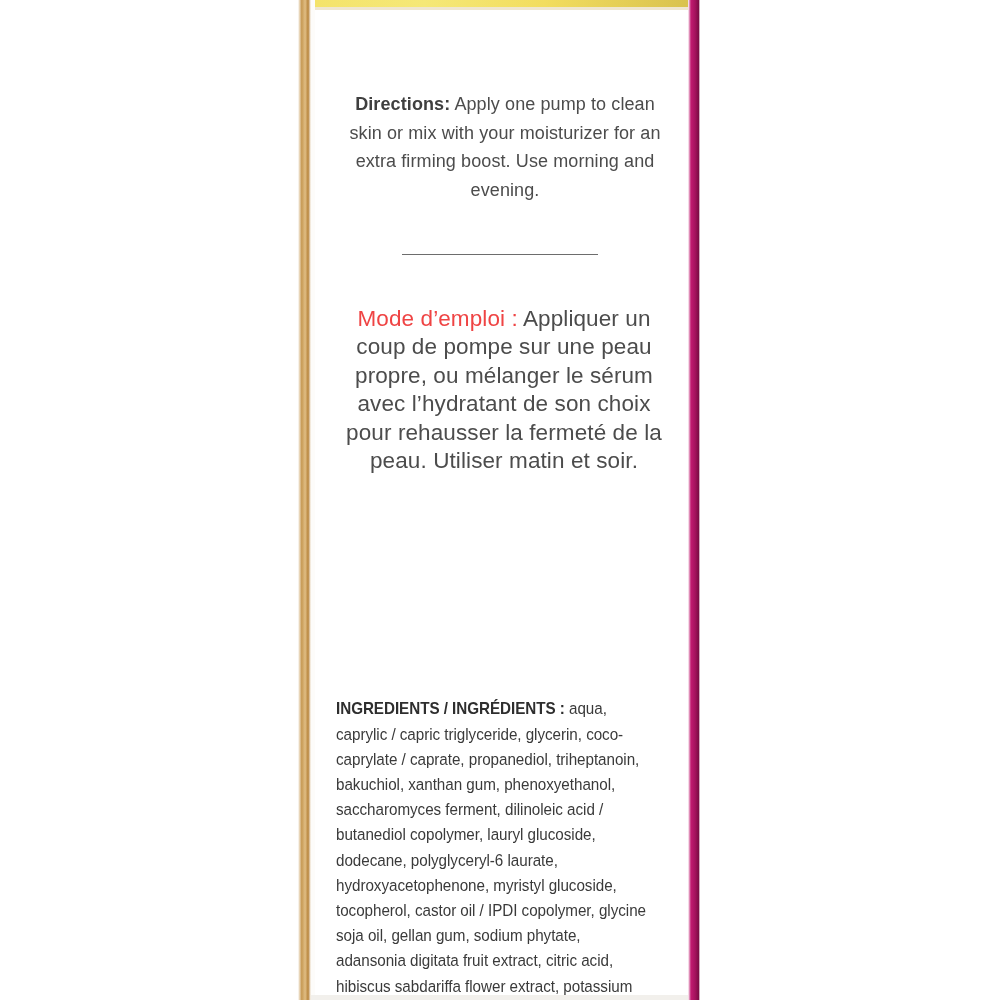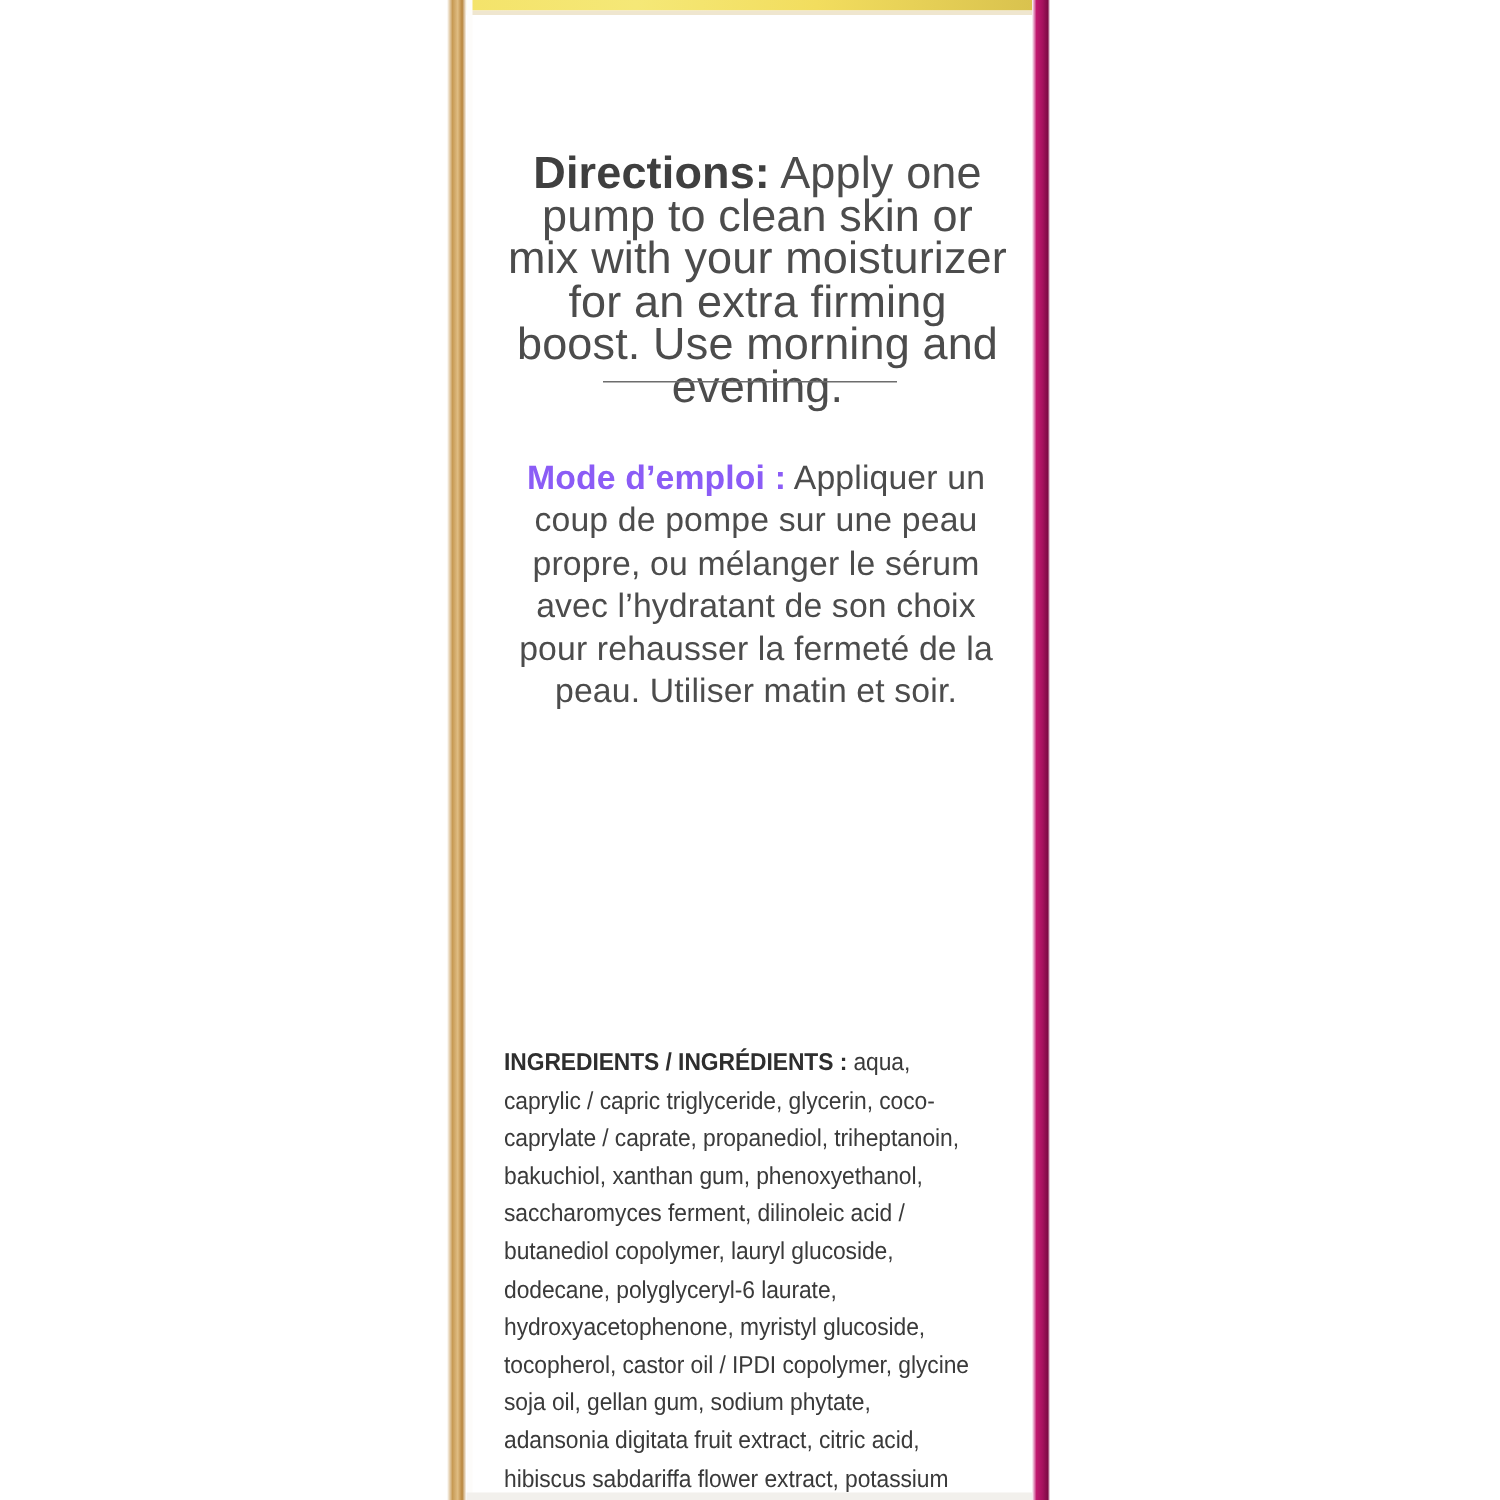--- a/index.html
+++ b/index.html
@@ -89,21 +89,21 @@
     bottom: 0;
   }
 
   .directions-block {
     position: absolute;
     left: 18px;
     right: 8px;
     top: 72px;
     text-align: center;
     color: #4c4c4c;
-    font-size: 30px;
+    font-size: 18px;
     line-height: 28.5px;
     letter-spacing: 0.1px;
   }
   .directions-block .lead {
     font-weight: bold;
     color: #3f3f3f;
   }
 
   .rule {
     position: absolute;
@@ -120,22 +120,22 @@
     left: 12px;
     right: 4px;
     top: 282px;
     text-align: center;
     color: #4c4c4c;
     font-size: 22.5px;
     line-height: 28.5px;
     letter-spacing: 0.1px;
   }
   .mode-block .lead {
-    font-weight: bold;
-    color: #8b5cf6;
+    font-weight: normal;
+    color: #ef4444;
   }
 
   .ingredients-block {
     position: absolute;
     left: 16px;
     right: 6px;
     top: 680px;
     color: #3a3a3a;
     font-family: "Liberation Sans Narrow", "Liberation Sans", sans-serif;
     font-size: 16.3px;

